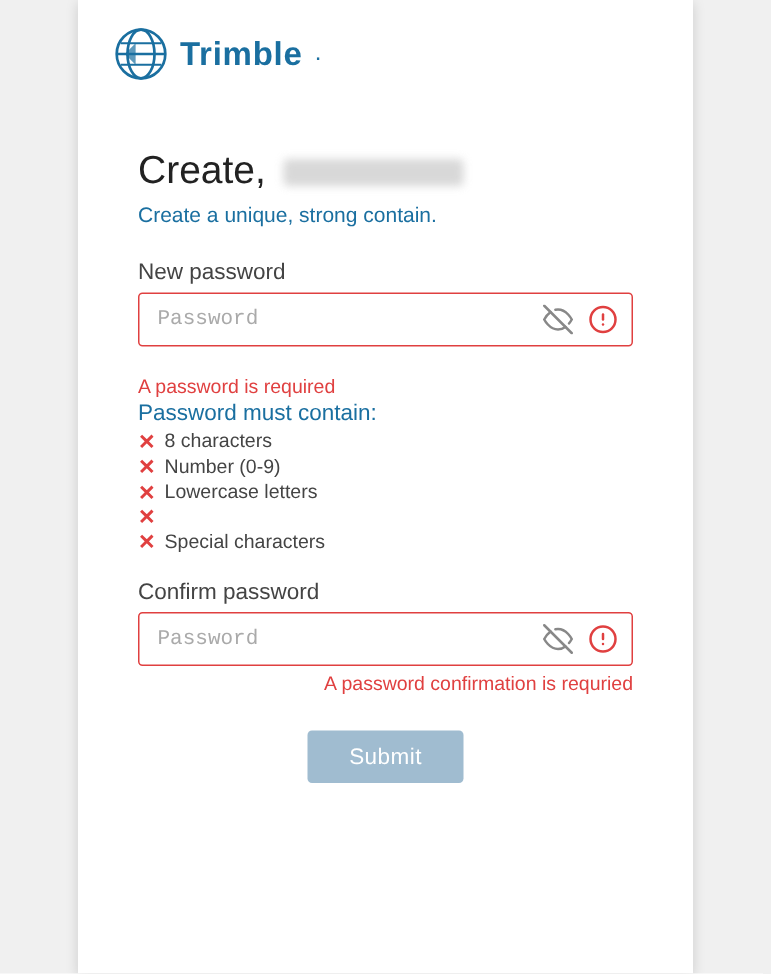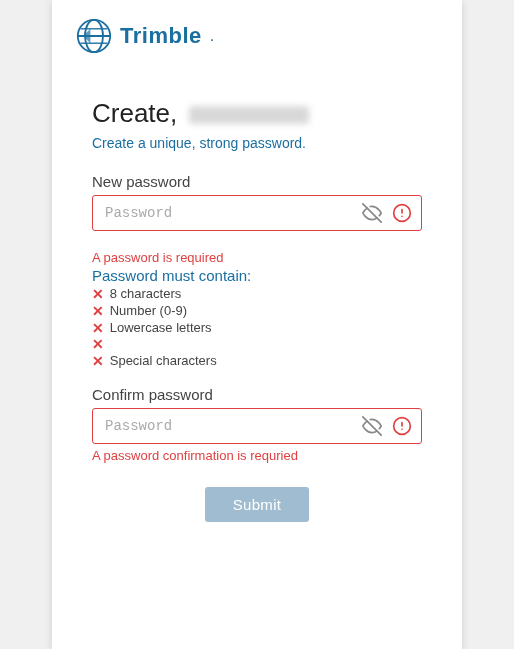--- a/index.html
+++ b/index.html
@@ -141,20 +141,21 @@
       font-weight: bold;
       line-height: 1;
     }
     .confirm-section {
       margin-top: 10px;
     }
     .confirm-error {
       color: #e04040;
       font-size: 13px;
       margin-top: 3px;
+      text-align: right;
     }
     .footer-row {
       display: flex;
       justify-content: center;
       margin-top: 24px;
     }
     .submit-btn {
       background: #a0bcd0;
       color: #fff;
       border: none;
@@ -191,21 +192,21 @@
     </div>
   </div>
 
   <div class="content">
 
     <div class="greeting">
       <span>Create,</span>
       <span class="greeting-name"></span>
     </div>
 
-    <div class="subtitle">Create a unique, strong password.</div>
+    <div class="subtitle">Create a unique, strong contain.</div>
 
     <div class="field-label">New password</div>
     <div class="input-wrapper">
       <input class="password-input" type="password" placeholder="Password" style="">
       <div class="input-icons">
         <button class="icon-btn eye-slash-icon" title="Toggle visibility">
           <svg width="20" height="20" viewBox="0 0 24 24" fill="none" stroke="#888" stroke-width="2" stroke-linecap="round" stroke-linejoin="round">
             <path d="M17.94 17.94A10.07 10.07 0 0 1 12 20c-7 0-11-8-11-8a18.45 18.45 0 0 1 5.06-5.94"></path>
             <path d="M9.9 4.24A9.12 9.12 0 0 1 12 4c7 0 11 8 11 8a18.5 18.5 0 0 1-2.16 3.19"></path>
             <line x1="1" y1="1" x2="23" y2="23"></line>

